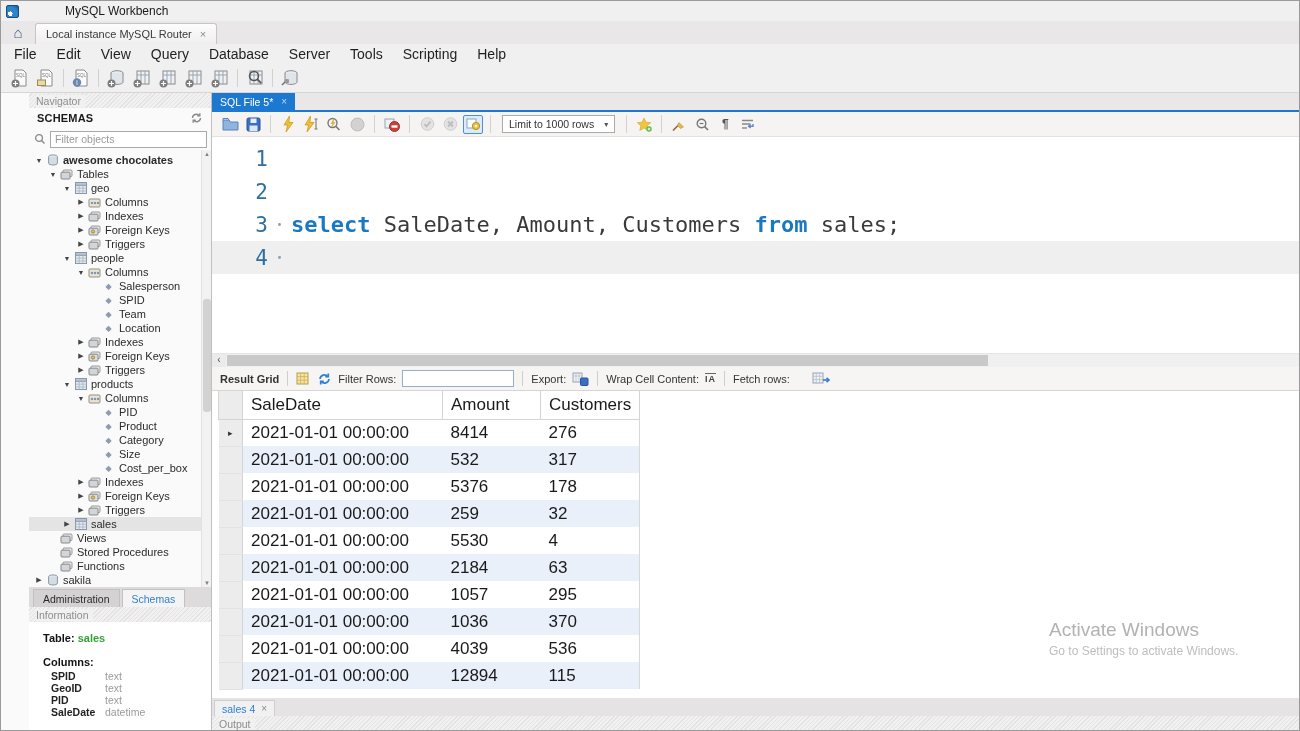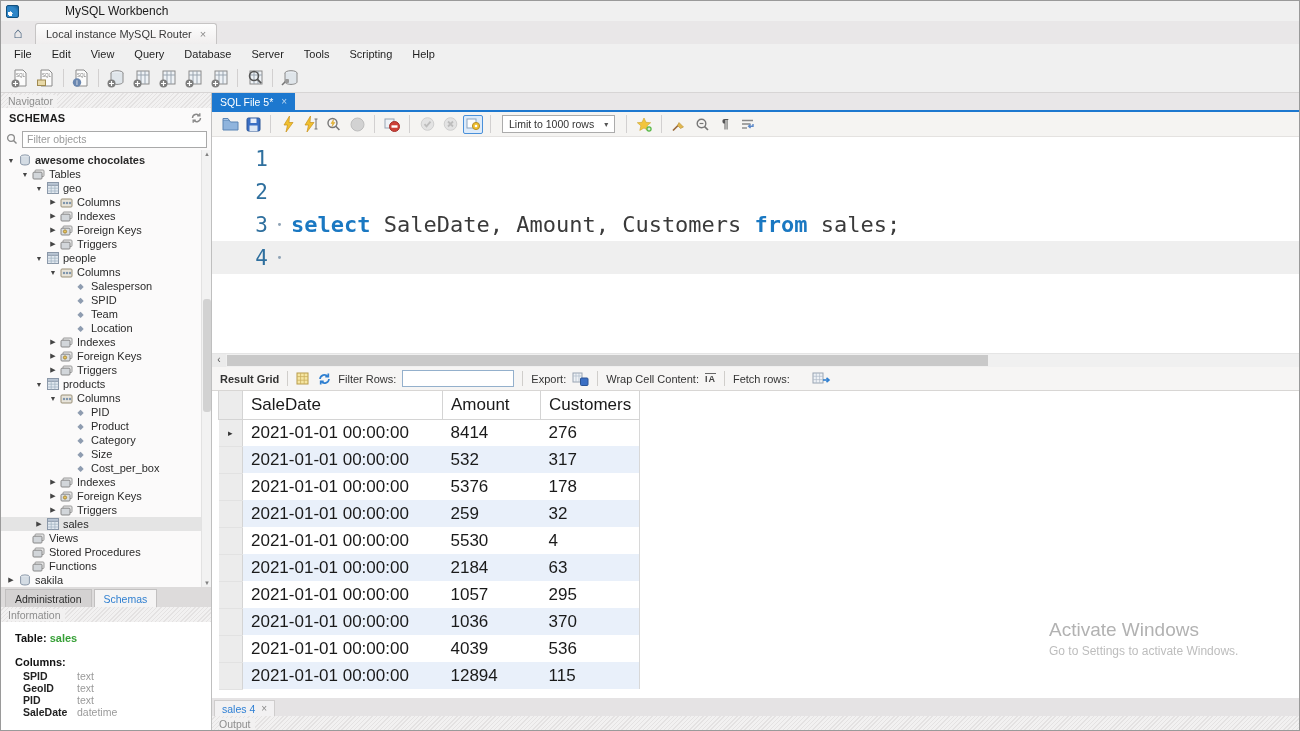--- a/index.html
+++ b/index.html
@@ -16,28 +16,28 @@
   .win-title { font-size:12px; color:#1a1a1a;margin-left:40px; }
   
   .conn-tabbar { height:23px; background:#e9e7e8; display:flex; align-items:flex-end; }
   .home-btn { width:34px; height:23px; display:flex; align-items:center; justify-content:center;
     font-size:15px; color:#3d5a78; font-weight:bold; }
   .conn-tab { height:21px; background:linear-gradient(#fdfdfd,#f0eeee); border:1px solid #c6c4c4; border-bottom:none;
     border-radius:3px 3px 0 0; display:flex; align-items:center; gap:8px; padding:0 10px; font-size:11px; color:#3a3a3a; }
   .conn-tab .x { color:#8a8a8a; font-size:11px; }
   
   .menubar { height:20px; background:#f0f0f0; display:flex; align-items:center; padding-left:3px; }
-  .menu-item { font-size:11px; color:#1f1f1f; padding:2px 10px; cursor:default; }
+  .menu-item { font-size:14px; color:#1f1f1f; padding:2px 10px; cursor:default; }
   
   .main-toolbar { height:29px; background:#f0f0f0; border-bottom:1px solid #d7d5d5; display:flex; align-items:center; padding-left:6px; }
   .mt-icon { width:24px; height:22px; display:inline-flex; align-items:center; justify-content:center; margin:0 1px; }
   .tb-sep { width:1px; height:18px; background:#d2d0d0; margin:0 4px; }
   
   .body { display:flex; height:639px; }
-  .sidebar { width:211px; background:#fbfafa; border-right:1px solid #bfbfbf; display:flex; flex-direction:column; }
+  .sidebar { width:211px; background:#fbfafa; border-right:1px solid #bfbfbf; display:flex; flex-direction:column;padding-left:28px; }
   .main { flex:1; display:flex; flex-direction:column; background:#fff; min-width:0; }
   
   .hatch-header { height:15px; background:repeating-linear-gradient(135deg,#f2f1f1 0 2px,#e4e2e2 2px 3px);
     display:flex; align-items:center; padding-left:7px; flex:none; }
   .hatch-header span { font-size:10.5px; color:#8d8d8d; background:#f2f1f1; padding:0 4px 0 0; }
   
   .schemas-row { height:20px; display:flex; align-items:center; justify-content:space-between; padding:0 8px; background:#fbfafa; flex:none; }
   .schemas-title { font-size:11px; font-weight:bold; color:#1a1a1a; letter-spacing:.2px; }
   .filter-row { height:22px; display:flex; align-items:center; gap:4px; padding:0 4px 0 5px; flex:none; }
   .filter-row input { flex:1; height:17px; border:1px solid #a9a9a9; font-size:10.5px; padding:0 4px; color:#333;

